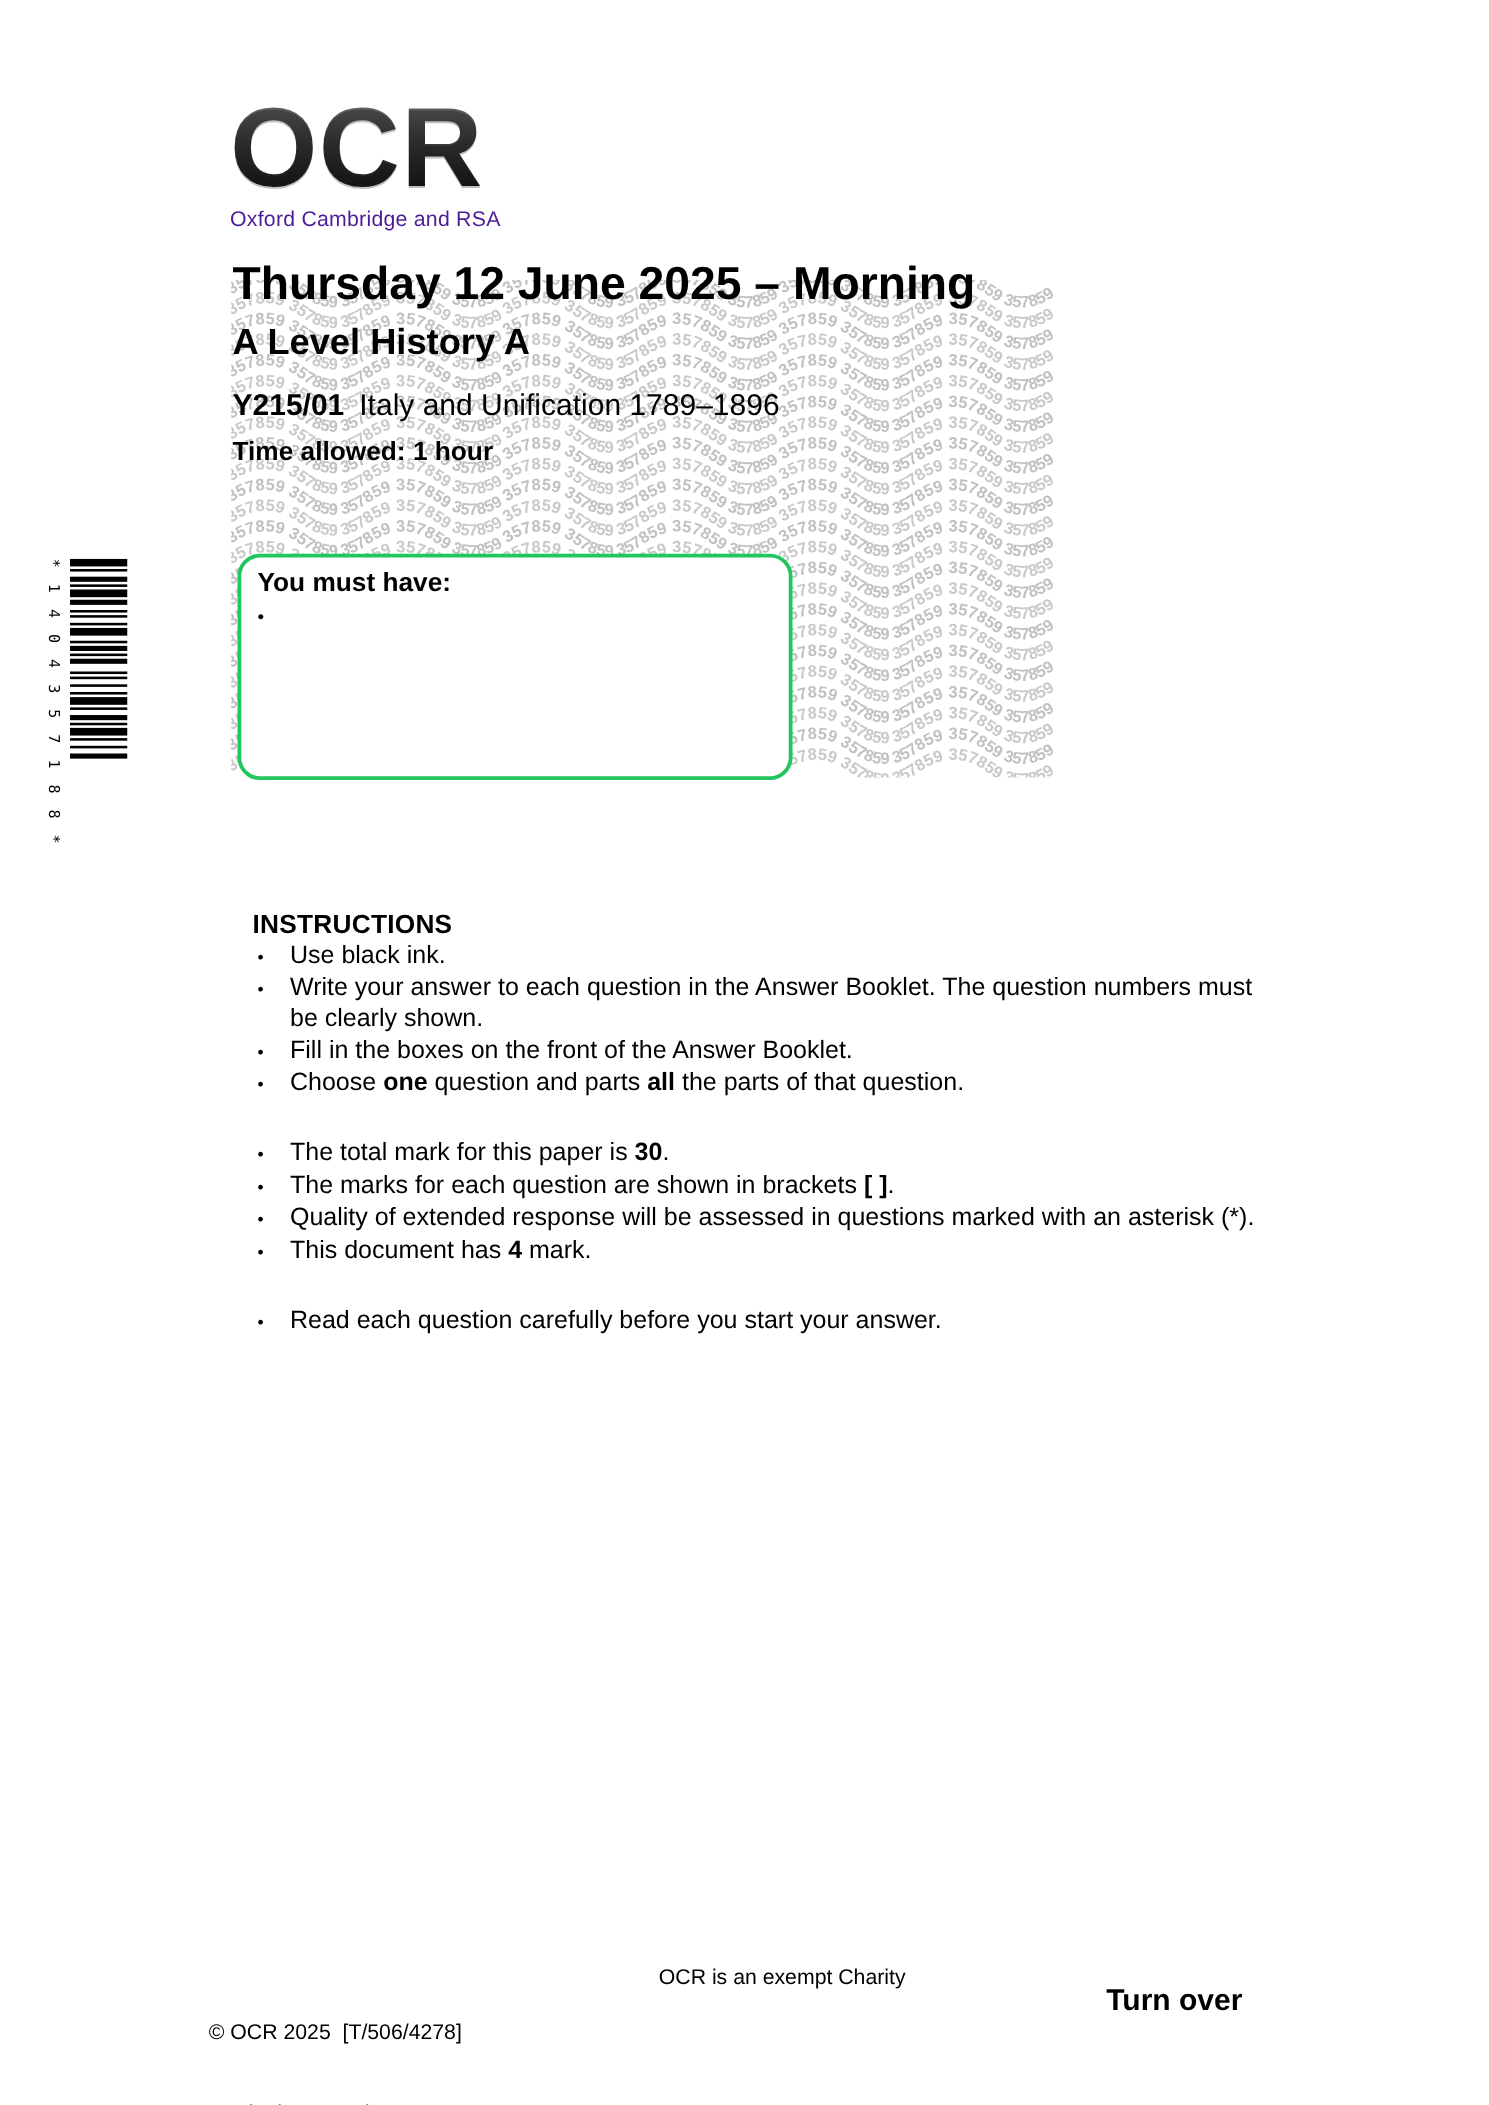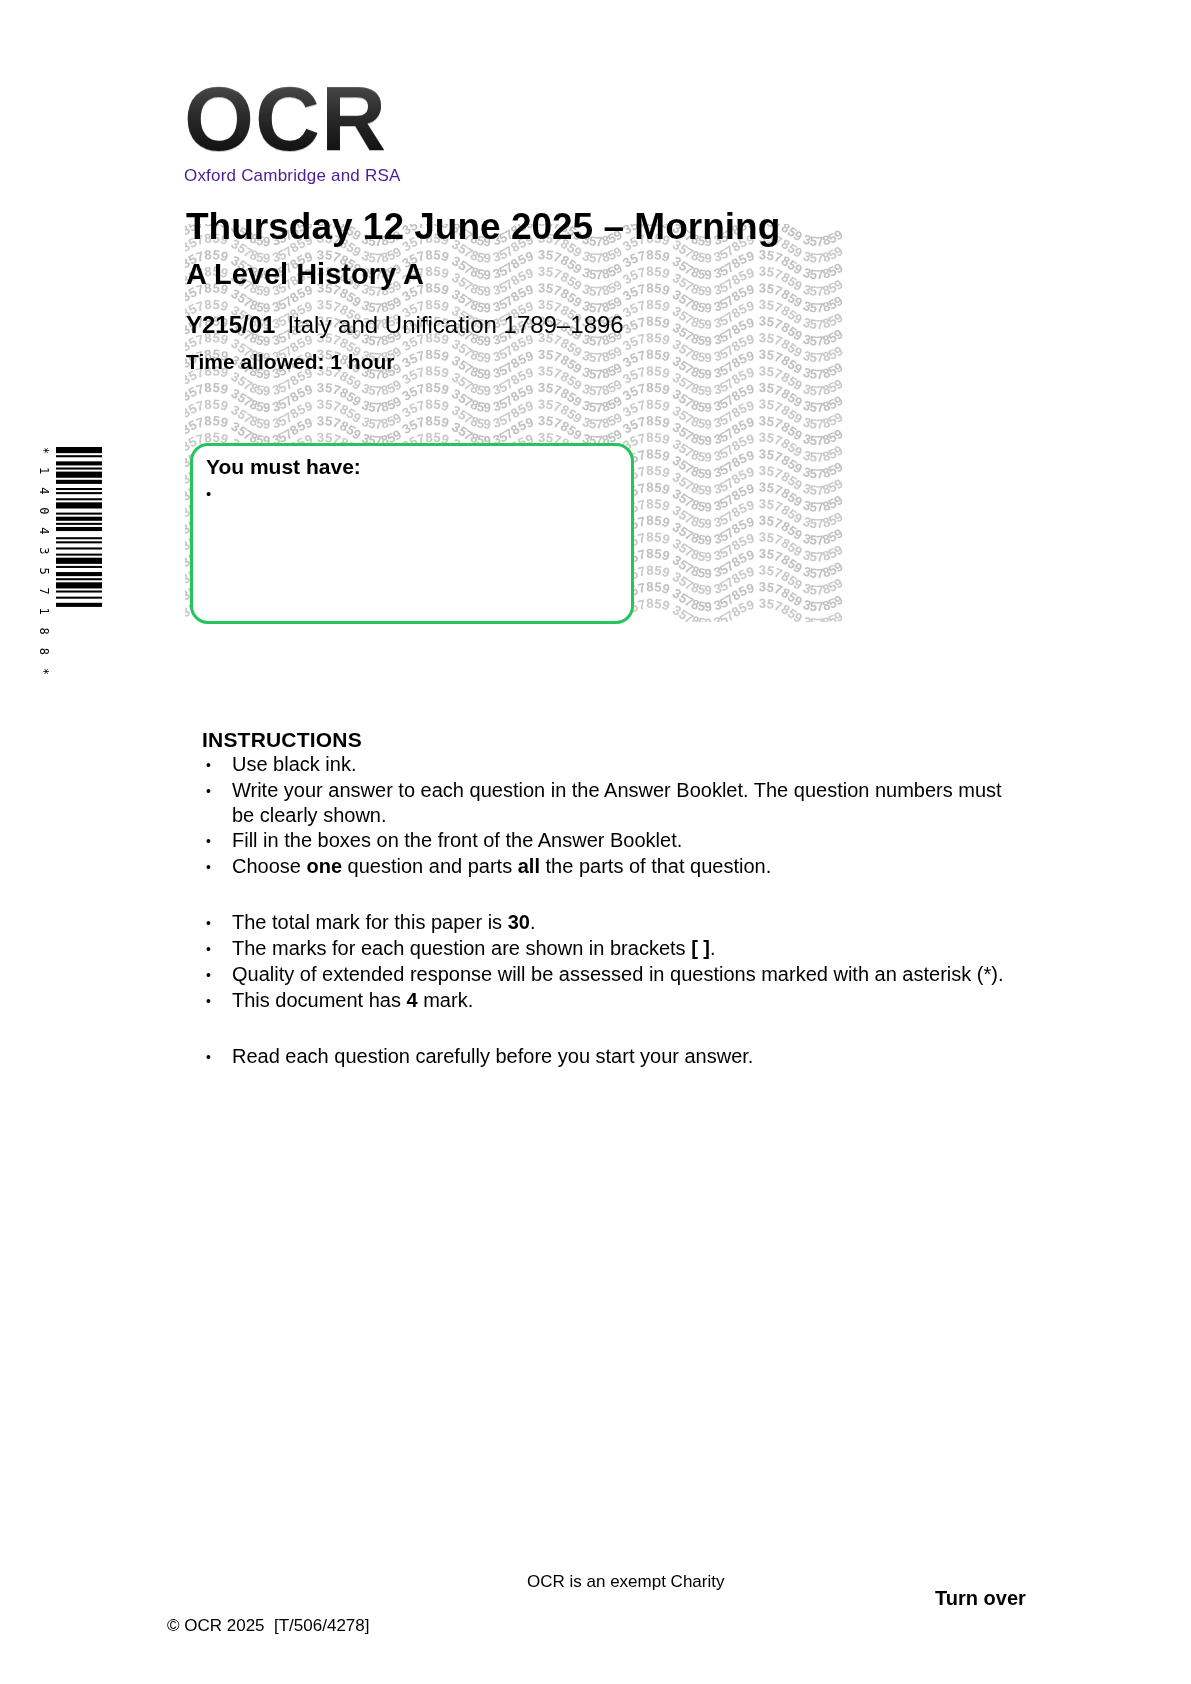--- a/index.html
+++ b/index.html
@@ -52,22 +52,22 @@
   .section-heading { font-size:21px; font-weight:bold; line-height:25px; letter-spacing:0.2px; }
   .section + .section { margin-top:30px; }
   .bullet { display:flex; align-items:flex-start; }
   .bullet-marker { width:30px; font-size:14px; line-height:25px; padding-left:4px; padding-top:1px; }
   .bullet-text { font-size:20px; line-height:25px; width:796px; }
   .bullet-text b { font-weight:bold; }
 
   
   .footer-left  { position:absolute; left:167px; top:1572px; font-size:17px; line-height:21.5px; white-space:pre; z-index:3; }
   .footer-mid   { position:absolute; left:527px; top:1572px; font-size:17px; z-index:3; }
-  .footer-right { position:absolute; left:885px; top:1587px; width:191px; text-align:center;
-                  font-size:20px; font-weight:bold; z-index:3; }
+  .footer-right { position:absolute; left:885px; top:1587px; width:191px; text-align:left;
+                  font-size:24px; font-weight:bold; z-index:3; }
 </style>
 </head>
 <body>
 
 <div class="page">
 
   <div class="watermark" id="watermark"><svg width="800" height="398" viewBox="0 0 800 398">
         <defs>
           <path id="wmp0" d="M0 12.0 q 27.5 -20 55 0 t 55 0 t 55 0 t 55 0 t 55 0 t 55 0 t 55 0 t 55 0 t 55 0 t 55 0 t 55 0 t 55 0 t 55 0 t 55 0 t 55 0" fill="none"></path>
           <path id="wmp1" d="M0 28.6 q 27.5 -20 55 0 t 55 0 t 55 0 t 55 0 t 55 0 t 55 0 t 55 0 t 55 0 t 55 0 t 55 0 t 55 0 t 55 0 t 55 0 t 55 0 t 55 0" fill="none"></path>

